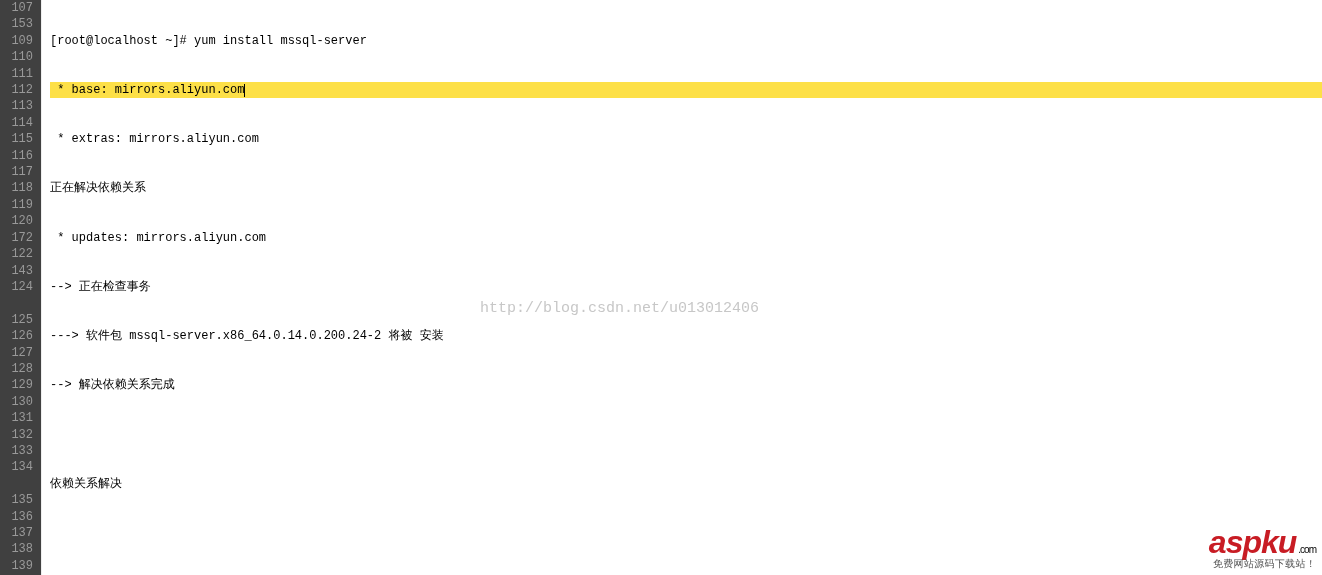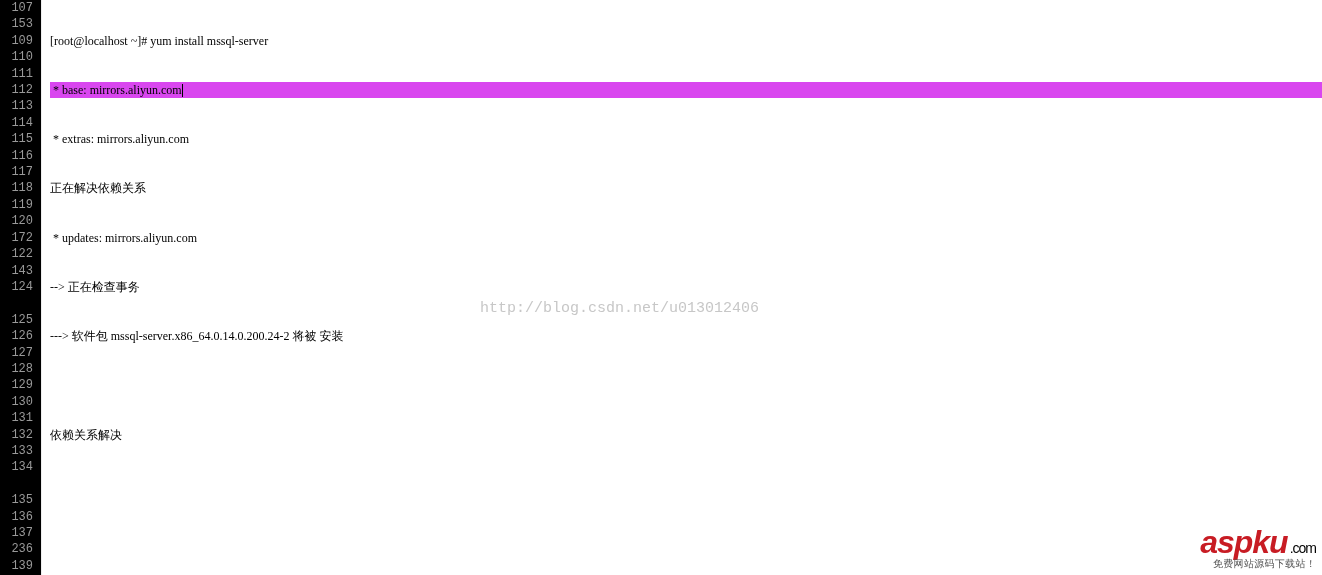--- a/index.html
+++ b/index.html
@@ -9,39 +9,39 @@
     background: #ffffff;
     color: #000000;
     display: flex;
     width: 1322px;
     height: 575px;
     overflow: hidden;
     position: relative;
   }
   .gutter {
     width: 42px;
-    background: #000000;
+    background: #404040;
     color: #999999;
     text-align: right;
     padding-right: 8px;
     user-select: none;
     line-height: 16.4px;
     font-size: 12px;
     border-right: 1px solid #eee;
   }
   .gutter .ln { display: block; }
   .code {
     flex: 1;
     padding-left: 8px;
     line-height: 16.4px;
     white-space: pre;
     font-size: 12px;
   }
-  .code .line { display: block; position: relative; font-family: Liberation Serif, serif; }
-  .code .line.highlighted { background: #d946ef; }
+  .code .line { display: block; position: relative; }
+  .code .line.highlighted { background: #fde047; }
   .code .line .cursor {
     display: inline-block;
     width: 1px;
     height: 13px;
     background: #000;
     vertical-align: text-bottom;
   }
   .watermark {
     position: absolute;
     left: 480px;
@@ -60,21 +60,21 @@
   }
   .logo .brand {
     font-family: Arial, sans-serif;
     font-weight: 700;
     font-size: 32px;
     font-style: italic;
     color: #c81c24;
     letter-spacing: -1px;
   }
   .logo .brand .com {
-    font-size: 14px;
+    font-size: 10px;
     color: #000;
     font-style: normal;
     font-weight: 400;
     margin-left: 2px;
   }
   .logo .sub {
     font-size: 10px;
     color: #555;
     letter-spacing: 0.3px;
     margin-top: -4px;
@@ -110,34 +110,35 @@
   <span class="ln">129</span>
   <span class="ln">130</span>
   <span class="ln">131</span>
   <span class="ln">132</span>
   <span class="ln">133</span>
   <span class="ln">134</span>
   <span class="ln">&nbsp;</span>
   <span class="ln">135</span>
   <span class="ln">136</span>
   <span class="ln">137</span>
-  <span class="ln">236</span>
+  <span class="ln">138</span>
   <span class="ln">139</span>
   <span class="ln">140</span>
 
 </div>
 
 <div class="code">
   <span class="line">[root@localhost ~]# yum install mssql-server</span>
   <span class="line highlighted"><span> * base: mirrors.aliyun.com</span><span class="cursor"></span></span>
   <span class="line"> * extras: mirrors.aliyun.com</span>
   <span class="line">正在解决依赖关系</span>
   <span class="line"> * updates: mirrors.aliyun.com</span>
   <span class="line">--&gt; 正在检查事务</span>
   <span class="line">---&gt; 软件包 mssql-server.x86_64.0.14.0.200.24-2 将被 安装</span>
+  <span class="line">--&gt; 解决依赖关系完成</span>
   <span class="line">&nbsp;</span>
   <span class="line">依赖关系解决</span>
   
   
   
   
   
   
   
   

